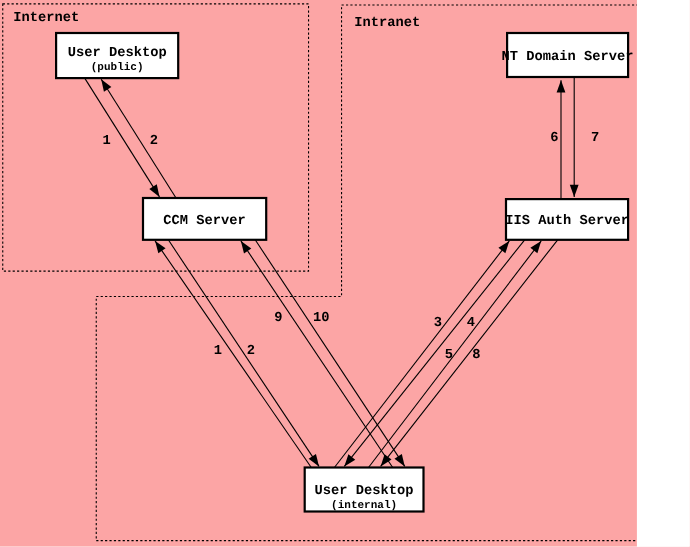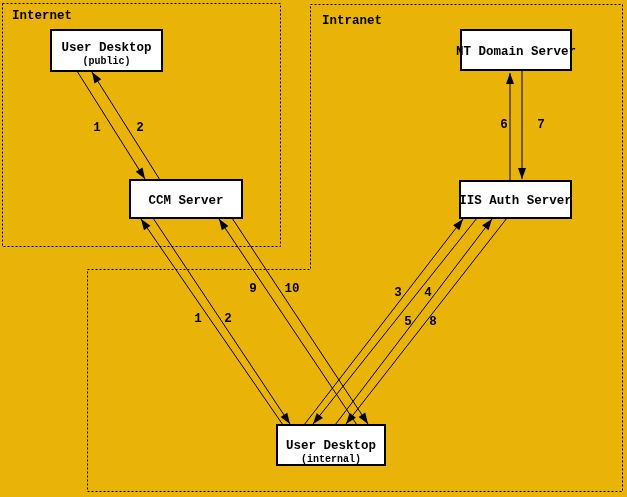--- a/index.html
+++ b/index.html
@@ -2,23 +2,23 @@
 <html><head>
 <meta charset="utf-8">
 <style>
   html, body {
     margin: 0;
     padding: 0;
     background: #ffffff;
   }
   .stage {
     position: relative;
-    width: 627px;
+    width: 579px;
     height: 497px;
-    background: #eab308;
+    background: #fca5a5;
     overflow: hidden;
   }
   svg { display: block; }
   .zone {
     fill: none;
     stroke: #000000;
     stroke-width: 1;
     stroke-dasharray: 2 2;
   }
   .node {

